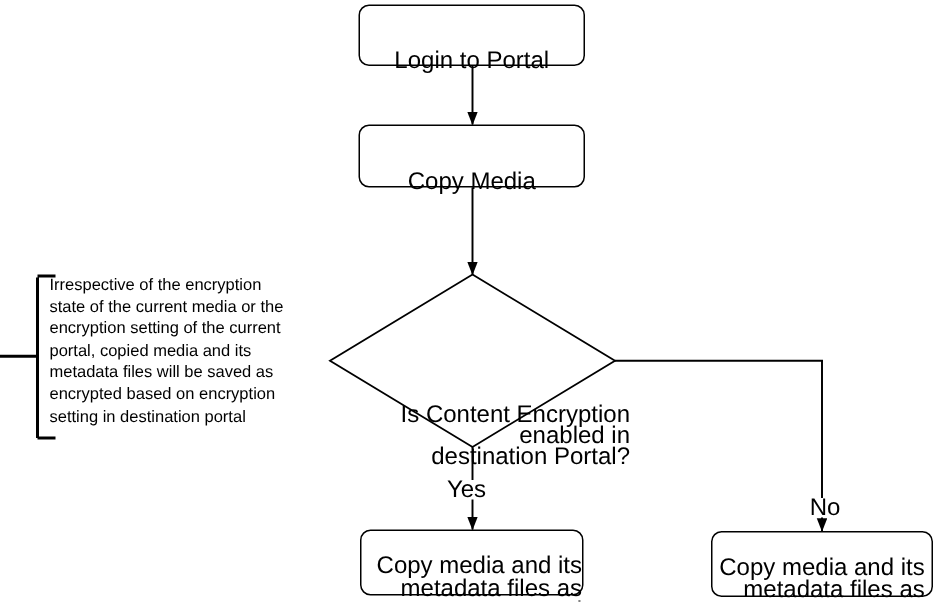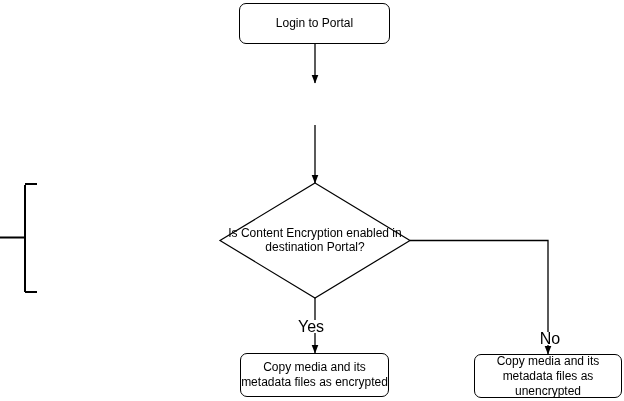--- a/index.html
+++ b/index.html
@@ -42,30 +42,31 @@
     position:absolute;
     box-sizing:border-box;
     border:1px solid var(--stroke);
     border-radius:7px;
     background:var(--fill);
     display:flex;
     align-items:center;
     justify-content:center;
   }
   .node .label, .diamond-label{
-    font-size:12px;
+    font-size:16px;
     line-height:15px;
     color:var(--text);
-    text-align:center;
+    text-align:right;
     white-space:pre-line;
+    margin-top:34px;
   }
   .diamond-label{
     position:absolute;
     left:210px;
-    top:226px;
+    top:236px;
     width:210px;
     line-height:14px;
   }
   .edge-label{
     position:absolute;
     transform:translateX(-50%);
     background:var(--fill);
     padding:0 2px;
     font-size:16px;
     line-height:13px;
@@ -102,33 +103,43 @@
 
     <polygon class="node-diamond" points="315,183 410,240.5 315,298 220,240.5"></polygon>
 
     <path class="bracket" d="M0,237.5 L25,237.5 M25,185 L25,292 M25,184 L37,184 M25,292 L37,292"></path>
   </svg>
 
   <div class="node" style="left:239px; top:3px; width:151px; height:41px;">
     <span class="label">Login to Portal</span>
   </div>
 
+  <div class="node" style="left:239px; top:83px; width:151px; height:42px;">
+    <span class="label">Copy Media</span>
+  </div>
 
   <div class="diamond-label">Is Content Encryption enabled in
 destination Portal?</div>
 
   <div class="edge-label" style="left:311px; top:320px;">Yes</div>
 
   <div class="edge-label" style="left:550px; top:332px;">No</div>
 
   <div class="node" style="left:240px; top:353px; width:149px; height:44px;">
     <span class="label">Copy media and its
 metadata files as encrypted</span>
   </div>
 
   <div class="node" style="left:474px; top:354px; width:148px; height:44px;">
     <span class="label">Copy media and its
 metadata files as
 unencrypted</span>
   </div>
 
+  <div class="annotation">Irrespective of the encryption
+state of the current media or the
+encryption setting of the current
+portal, copied media and its
+metadata files will be saved as
+encrypted based on encryption
+setting in destination portal</div>
 
 </div>
 
 </body></html>

